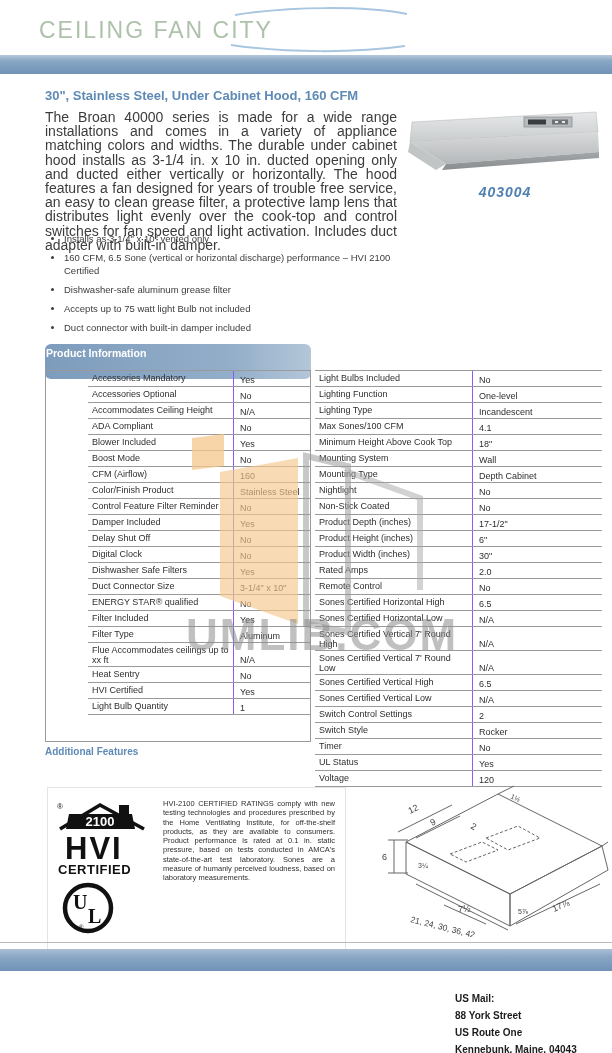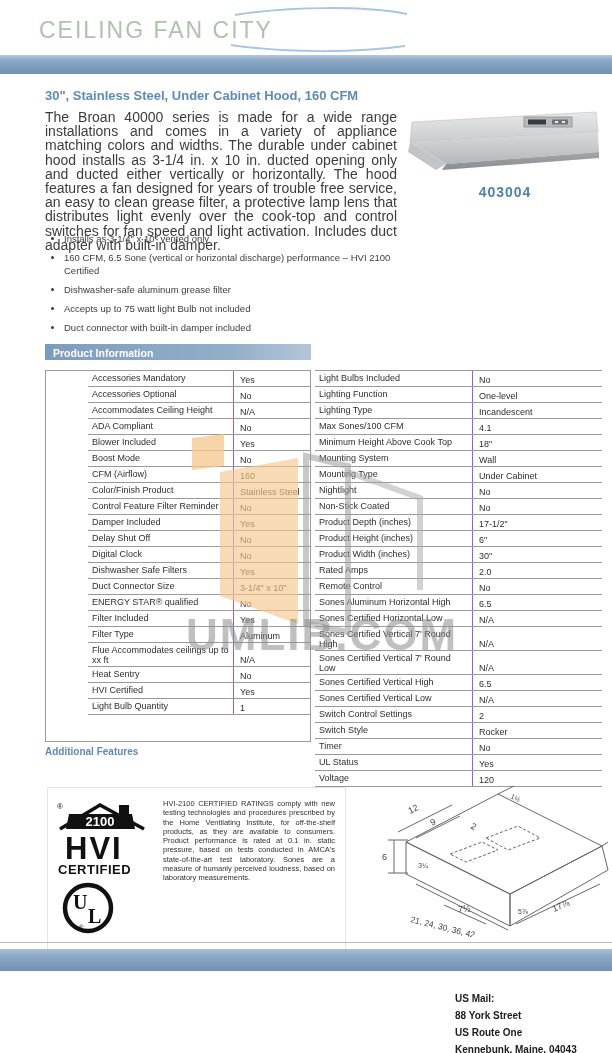--- a/index.html
+++ b/index.html
@@ -13,25 +13,25 @@
   
   .title{left:45px;top:88px;width:520px;font-size:13px;font-weight:bold;color:#5e8ab5;}
   .desc{left:45px;top:110px;width:352px;font-size:14px;line-height:14.2px;
         text-align:justify;color:#3c3c3c;}
   .bullets{left:48px;top:232px;width:352px;margin:0;padding:0 0 0 16px;
            font-size:9.5px;line-height:13px;color:#3c3c3c;}
   .bullets li{margin-bottom:6px;}
   
   .photo{left:406px;top:106px;width:198px;height:74px;}
   .model{left:406px;top:184px;width:198px;text-align:center;font-size:14px;
-         font-weight:bold;letter-spacing:1px;color:#4e81b1;}
-  
-  .section-bar{left:45px;top:344px;width:266px;height:16px;line-height:19px;
-    padding-left:8px;box-sizing:border-box;color:#fff;font-size:10.5px;font-weight:bold;
-    background:linear-gradient(90deg,#7d9cbc 0%,#93aec9 70%,#b4c6d8 100%);}
+         font-weight:bold;letter-spacing:1px;color:#4e81b1;font-style:italic;}
+  
+  .section-bar{left:45px;top:344px;width:266px;height:35px;line-height:19px;
+    padding-left:1px;box-sizing:border-box;color:#fff;font-size:10.5px;font-weight:bold;
+    background:linear-gradient(90deg,#7d9cbc 0%,#93aec9 70%,#b4c6d8 100%);border-radius:6px;}
   
   .spec{font-size:9px;color:#2e2e2e;}
   .spec-left{left:45px;top:370px;width:266px;border:1px solid #9a9a9a;
              box-sizing:border-box;padding-bottom:26px;background:transparent;padding-left:42px;}
   .spec-right{left:315px;top:370px;width:287px;border-top:1px solid #9a9a9a;
               box-sizing:border-box;}
   .t-row{display:flex;align-items:stretch;border-bottom:1px solid #9a9a9a;min-height:15px;}
   .t-label{padding:2px 4px 1px 4px;box-sizing:border-box;}
   .spec-left .t-label{width:145px;}
   .spec-right .t-label{width:157px;}
@@ -217,21 +217,21 @@
       <div class="t-row">
         <div class="t-label">Minimum Height Above Cook Top</div>
         <div class="t-value">18"</div>
       </div>
       <div class="t-row">
         <div class="t-label">Mounting System</div>
         <div class="t-value">Wall</div>
       </div>
       <div class="t-row">
         <div class="t-label">Mounting Type</div>
-        <div class="t-value">Under Cabinet</div>
+        <div class="t-value">Depth Cabinet</div>
       </div>
       <div class="t-row">
         <div class="t-label">Nightlight</div>
         <div class="t-value">No</div>
       </div>
       <div class="t-row">
         <div class="t-label">Non-Stick Coated</div>
         <div class="t-value">No</div>
       </div>
       <div class="t-row">
@@ -248,21 +248,21 @@
       </div>
       <div class="t-row">
         <div class="t-label">Rated Amps</div>
         <div class="t-value">2.0</div>
       </div>
       <div class="t-row">
         <div class="t-label">Remote Control</div>
         <div class="t-value">No</div>
       </div>
       <div class="t-row">
-        <div class="t-label">Sones Aluminum Horizontal High</div>
+        <div class="t-label">Sones Certified Horizontal High</div>
         <div class="t-value">6.5</div>
       </div>
       <div class="t-row">
         <div class="t-label">Sones Certified Horizontal Low</div>
         <div class="t-value">N/A</div>
       </div>
       <div class="t-row">
         <div class="t-label">Sones Certified Vertical 7' Round High</div>
         <div class="t-value">N/A</div>
       </div>

